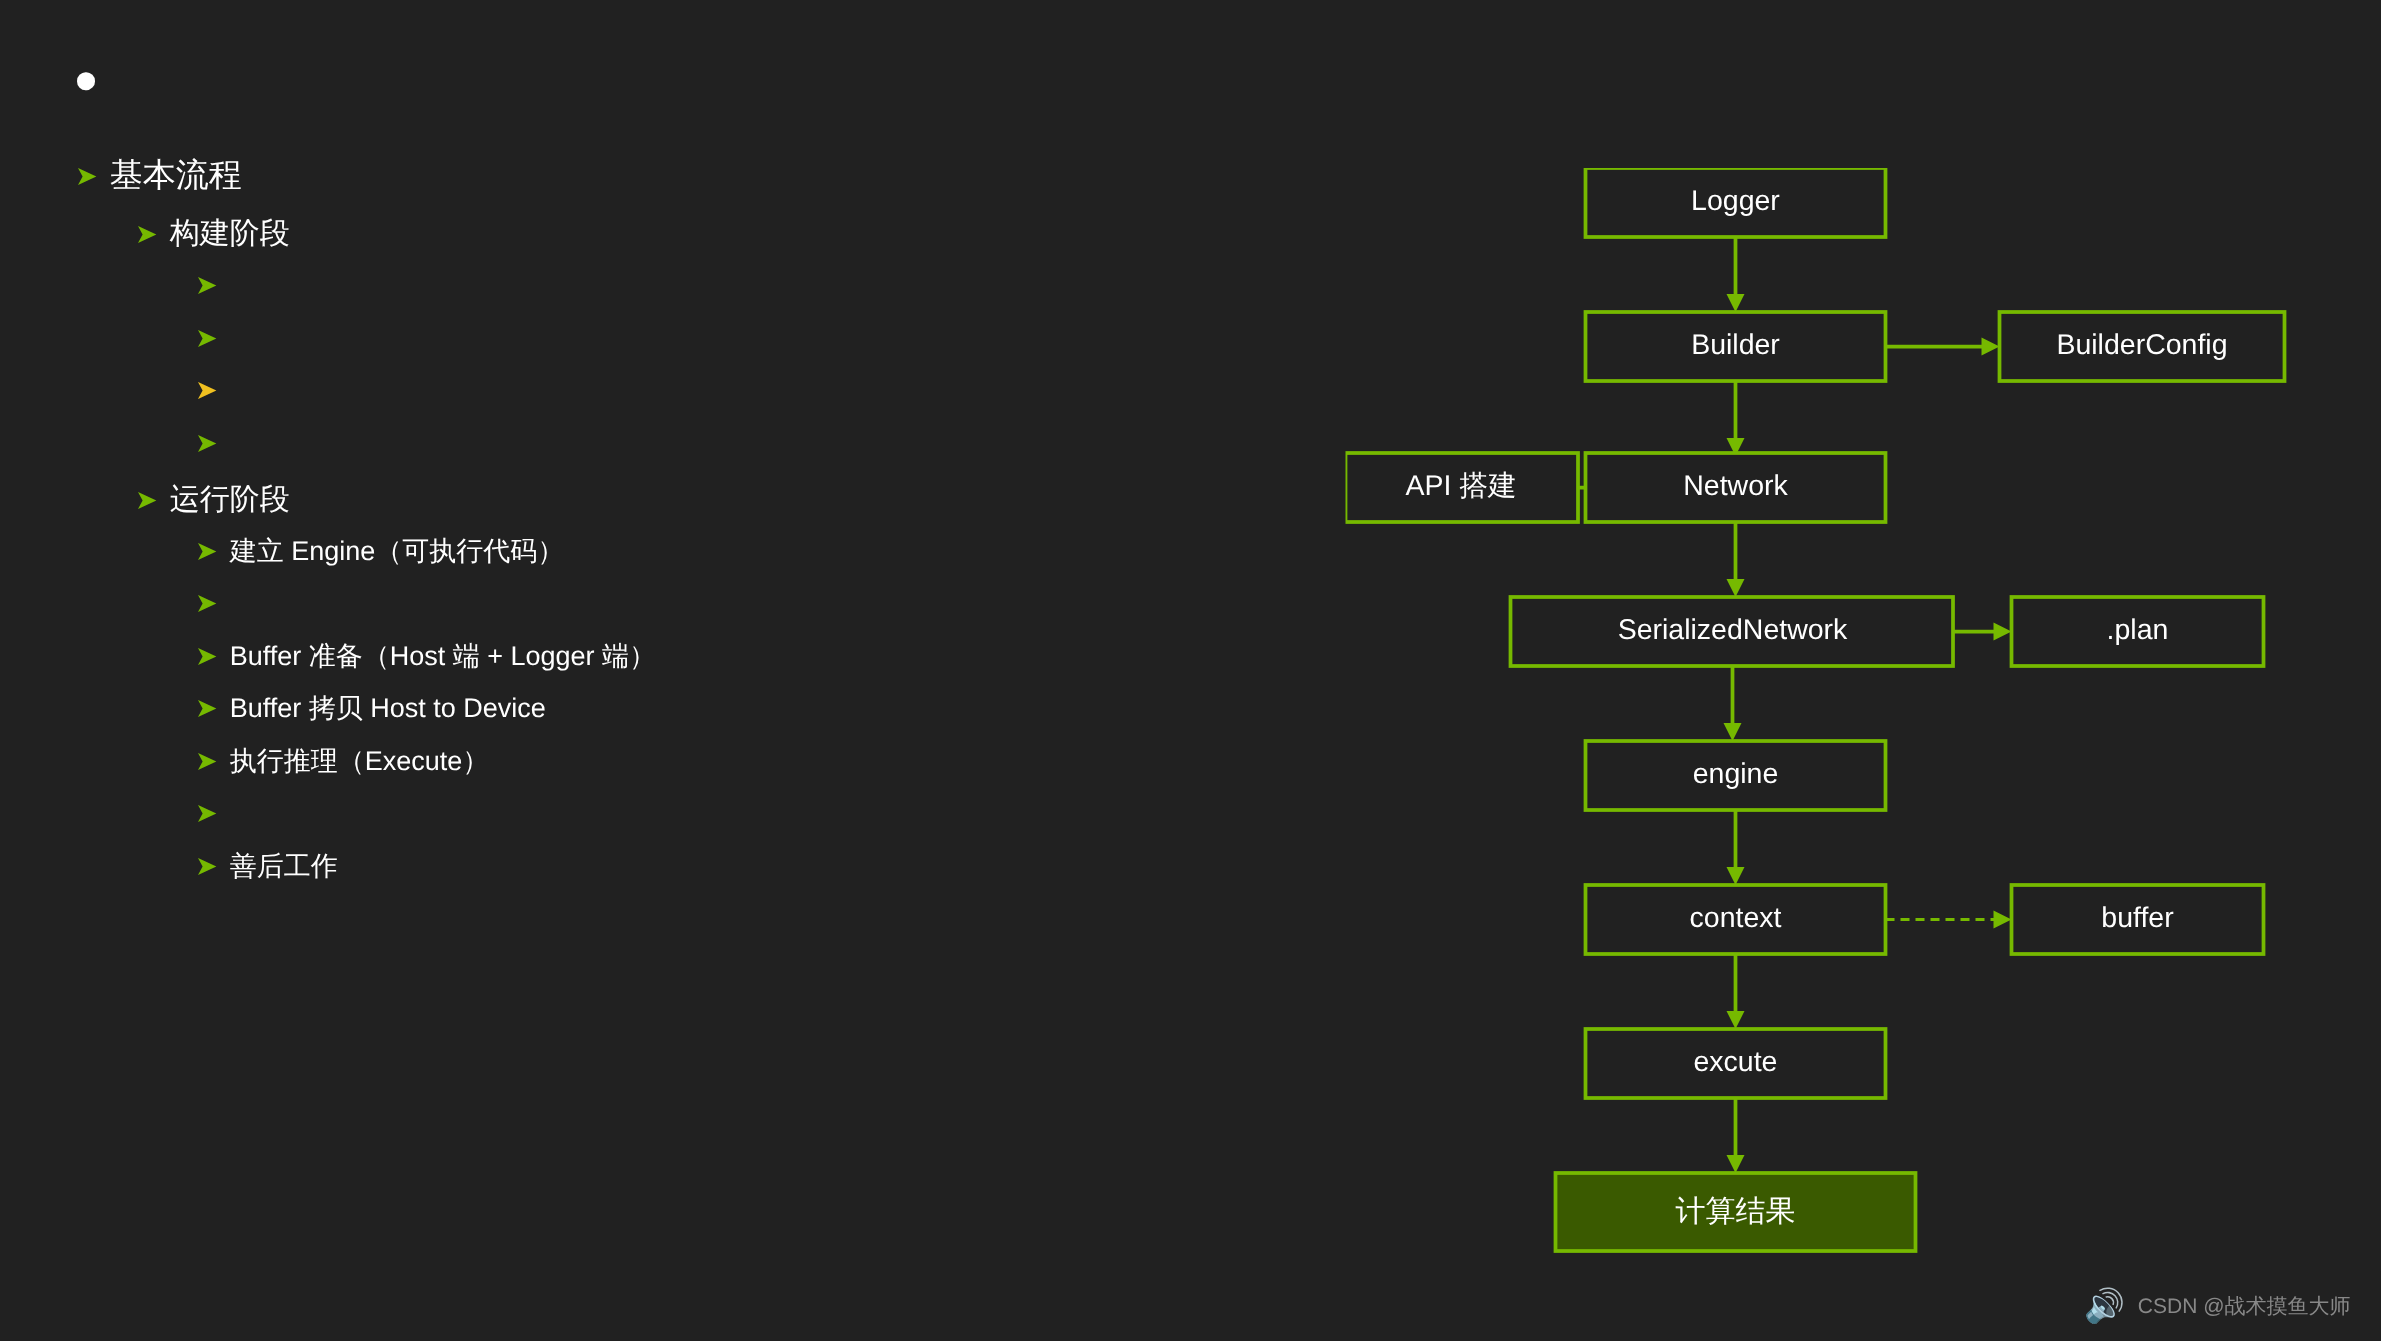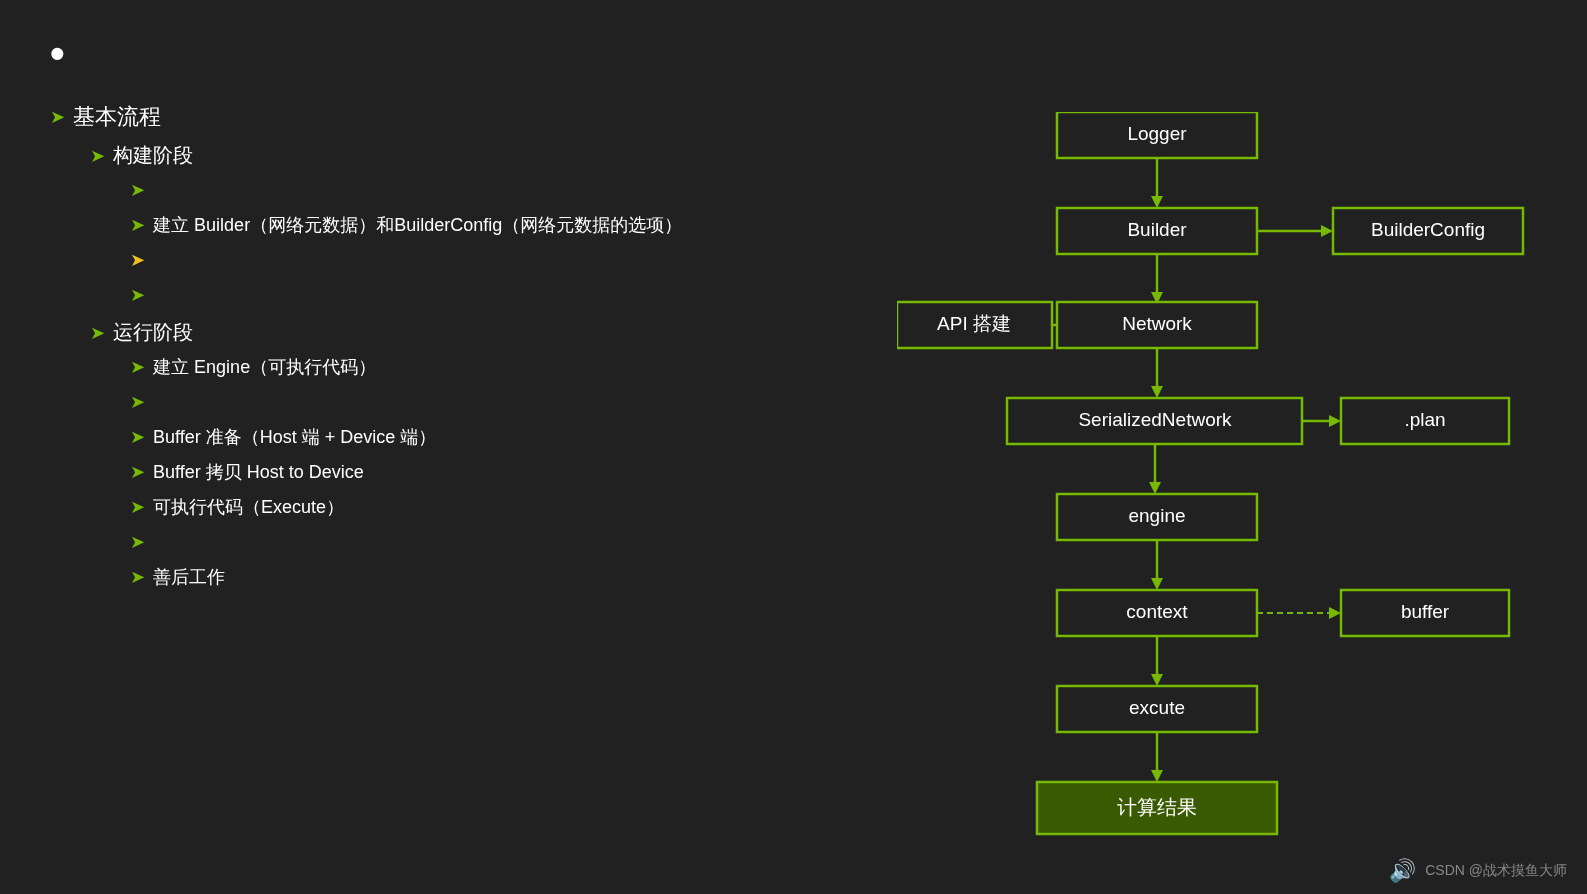--- a/index.html
+++ b/index.html
@@ -129,21 +129,20 @@
         <span class="section-arrow">➤</span>
         <span>构建阶段</span>
       </div>
 
       <div class="level3">
         <span class="section-arrow">➤</span>
       </div>
 
       <div class="level3">
         <span class="section-arrow">➤</span>
-        <span>建立 Builder（网络元数据）和BuilderConfig（网络元数据的选项）</span>
       </div>
 
       <div class="level3 highlight">
         <span class="section-arrow" style="color:#f0c020;">➤</span>
       </div>
 
       <div class="level3">
         <span class="section-arrow">➤</span>
       </div>
 
@@ -154,29 +153,29 @@
 
       <div class="level3">
         <span class="section-arrow">➤</span>
         <span>建立 Engine（可执行代码）</span>
       </div>
       <div class="level3">
         <span class="section-arrow">➤</span>
       </div>
       <div class="level3">
         <span class="section-arrow">➤</span>
-        <span>Buffer 准备（Host 端 + Device 端）</span>
+        <span>Buffer 准备（Host 端 + Logger 端）</span>
       </div>
       <div class="level3">
         <span class="section-arrow">➤</span>
         <span>Buffer 拷贝 Host to Device</span>
       </div>
       <div class="level3">
         <span class="section-arrow">➤</span>
-        <span>可执行代码（Execute）</span>
+        <span>执行推理（Execute）</span>
       </div>
       <div class="level3">
         <span class="section-arrow">➤</span>
       </div>
       <div class="level3">
         <span class="section-arrow">➤</span>
         <span>善后工作</span>
       </div>
     </div>
 

